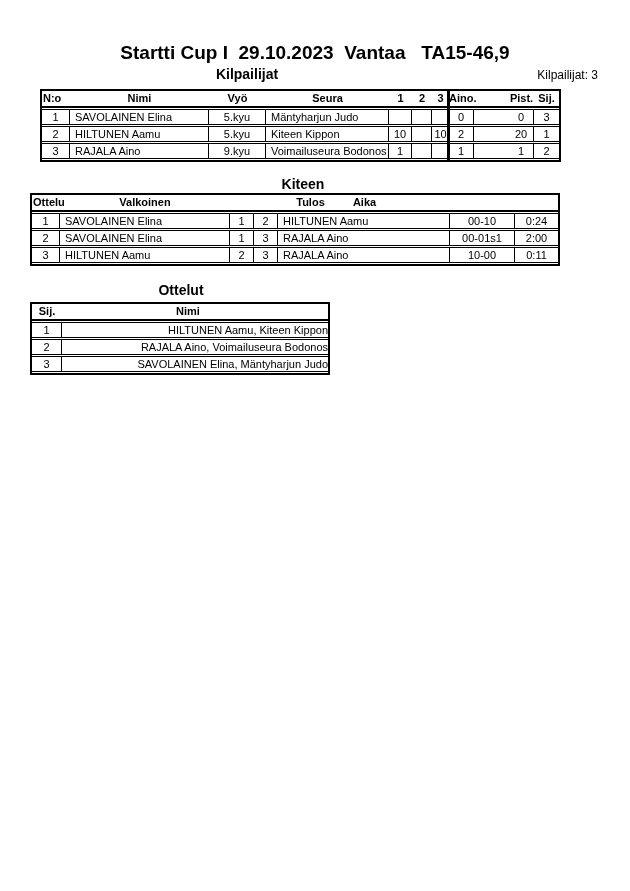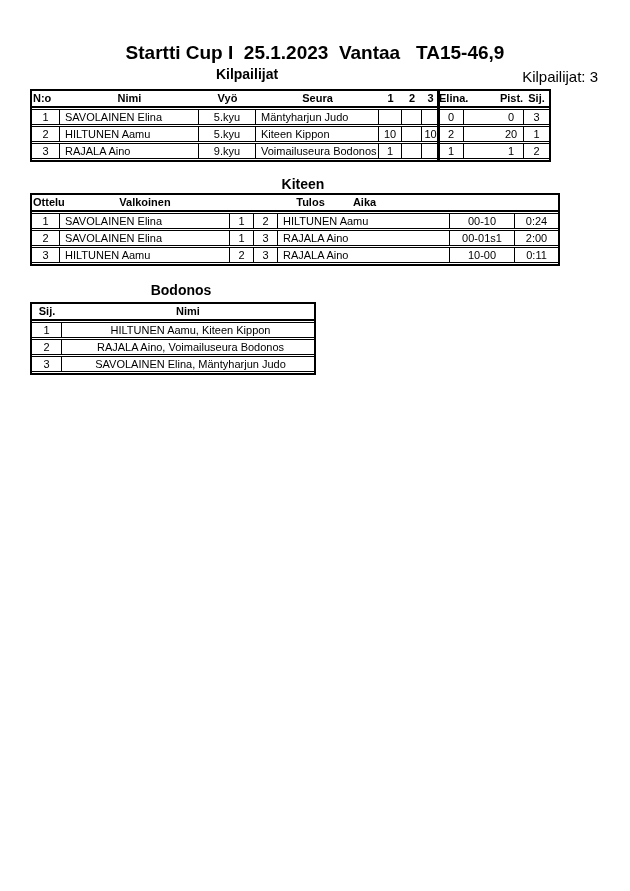--- a/index.html
+++ b/index.html
@@ -13,24 +13,24 @@
     font-size:19px; font-weight:bold; white-space:pre; letter-spacing:0;
   }
   .section-title {
     position:absolute; transform:translateX(-50%);
     font-size:14px; font-weight:bold; white-space:nowrap;
   }
   .st-kilpailijat { top:66px; left:247px; }
   .st-ottelut    { top:176px; left:303px; }
   .st-tulokset   { top:282px; left:181px; }
   .competitors-count {
-    position:absolute; top:68px; right:32px; font-size:15px; white-space:nowrap;
+    position:absolute; top:68px; right:32px; font-size:12px; white-space:nowrap;
   }
   .jtable { position:absolute; border:2px solid #000; background:#fff; }
-  .t1 { left:30px; top:89px; }
+  .t1 { left:40px; top:89px; }
   .t2 { left:30px; top:193px; }
   .t3 { left:30px; top:302px; }
   .jtable .hdr {
     display:flex; border-bottom:2px solid #000;
     font-weight:bold; height:15px; line-height:15px;
   }
   .jtable .rows { padding:1px 0; }
   .jtable .trow {
     display:flex; box-sizing:border-box; height:16px;
     border-top:1px solid #000; border-bottom:1px solid #000; margin-bottom:1px;
@@ -54,43 +54,43 @@
     content:""; position:absolute; top:0; bottom:0; left:405px; width:3px;
     background:#000; pointer-events:none;
   }
   
   .t2 .c0{width:28px;} .t2 .c1{width:170px;} .t2 .c2{width:24px;}
   .t2 .c3{width:24px;} .t2 .c4{width:172px;} .t2 .c5{width:65px;} .t2 .c6{width:43px;}
   .t2 .trow .c1, .t2 .trow .c4 { text-align:left; padding-left:5px; }
   .t2 .hdr .c0 { text-align:left; padding-left:1px; }
   
   .t3 .c0{width:30px;} .t3 .c1{width:252px;}
-  .t3 .trow .c1 { text-align:center; padding-left:5px; }
+  .t3 .trow .c1 { text-align:right; padding-left:5px;margin-left:14px; }
 </style>
 </head>
 <body>
 
 <div class="page">
 
-  <div class="doc-title">Startti Cup I  25.1.2023  Vantaa   TA15-46,9</div>
+  <div class="doc-title">Startti Cup I  29.10.2023  Vantaa   TA15-46,9</div>
 
   <div class="section-title st-kilpailijat">Kilpailijat</div>
 
   <div class="competitors-count">Kilpailijat: 3</div>
 
   <div class="jtable t1">
     <div class="hdr">
         <div class="cell c0">N:o</div>
         <div class="cell c1">Nimi</div>
         <div class="cell c2">Vyö</div>
         <div class="cell c3">Seura</div>
         <div class="cell c4">1</div>
         <div class="cell c5">2</div>
         <div class="cell c6">3</div>
-        <div class="cell c7">Elina.</div>
+        <div class="cell c7">Aino.</div>
         <div class="cell c8">Pist.</div>
         <div class="cell c9">Sij.</div>
       </div>
     <div class="rows">
         <div class="trow">
           <div class="cell c0">1</div>
           <div class="cell c1">SAVOLAINEN Elina</div>
           <div class="cell c2">5.kyu</div>
           <div class="cell c3">Mäntyharjun Judo</div>
           <div class="cell c4"></div>
@@ -162,21 +162,21 @@
           <div class="cell c1">HILTUNEN Aamu</div>
           <div class="cell c2">2</div>
           <div class="cell c3">3</div>
           <div class="cell c4">RAJALA Aino</div>
           <div class="cell c5">10-00</div>
           <div class="cell c6">0:11</div>
         </div>
       </div>
   </div>
 
-  <div class="section-title st-tulokset">Bodonos</div>
+  <div class="section-title st-tulokset">Ottelut</div>
 
   <div class="jtable t3">
     <div class="hdr">
         <div class="cell c0">Sij.</div>
         <div class="cell c1">Nimi</div>
       </div>
     <div class="rows">
         <div class="trow">
           <div class="cell c0">1</div>
           <div class="cell c1">HILTUNEN Aamu, Kiteen Kippon</div>

